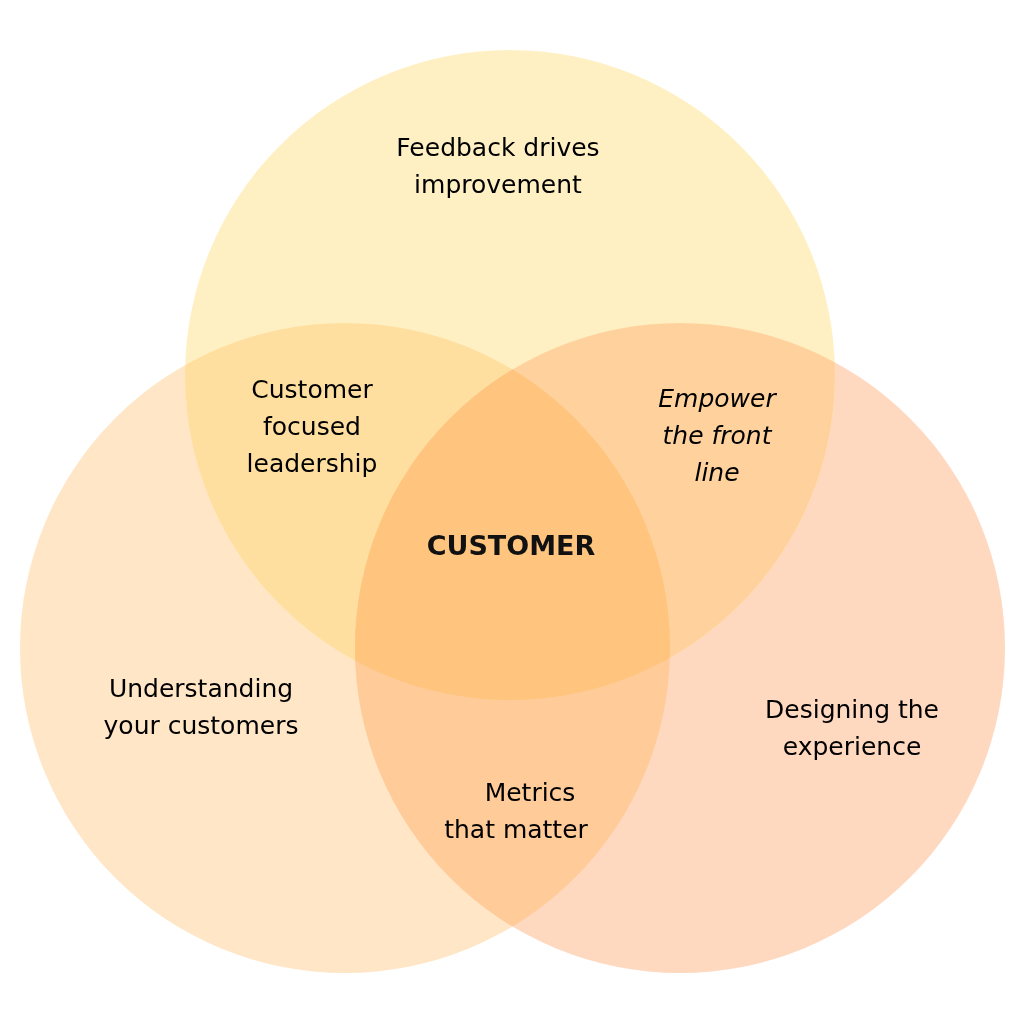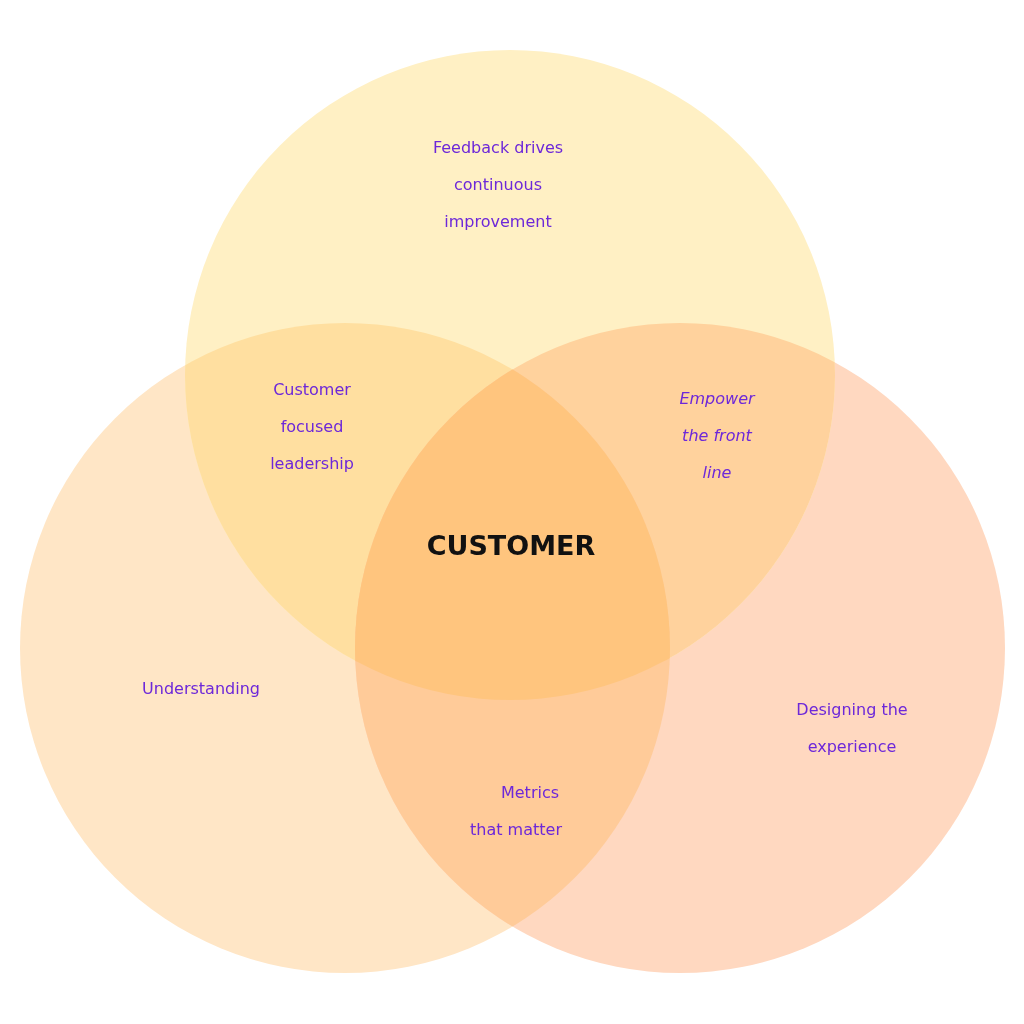--- a/index.html
+++ b/index.html
@@ -1,18 +1,18 @@
 <!DOCTYPE html>
 <html><head>
   <meta charset="utf-8">
   <style>
     html, body { margin: 0; padding: 0; background: #ffffff; }
     body { width: 1024px; height: 1024px; position: relative; overflow: hidden; font-family: "DejaVu Sans", sans-serif; }
     #venn { position: absolute; left: 0; top: 0; width: 1024px; height: 1024px; }
-    .label { position: absolute; text-align: center; color: #6d28d9; font-size: 16px; line-height: 37px; white-space: nowrap; transform: translateX(-50%); }
+    .label { position: absolute; text-align: center; color: #000000; font-size: 25px; line-height: 37px; white-space: nowrap; transform: translateX(-50%); }
     .label span { display: block; }
     .center-label { font-weight: bold; font-size: 27px; line-height: 45px; color: #111; }
   </style>
 </head>
 <body>
 
 <svg id="venn" viewBox="0 0 1024 1024" xmlns="http://www.w3.org/2000/svg">
   <defs>
     <clipPath id="clipTop">
         <circle cx="510" cy="375" r="325"></circle>
@@ -41,21 +41,20 @@
 
   <g clip-path="url(#clipLeft)">
     <g clip-path="url(#clipRight)">
       <circle cx="510" cy="375" r="325" fill="#FFC57E"></circle>
     </g>
   </g>
 </svg>
 
 <div class="label" style="left:498px; top:129px;">
   <span>Feedback drives</span>
-  <span>continuous</span>
   <span>improvement</span>
 </div>
 
 <div class="label" style="left:312px; top:371px;">
   <span>Customer</span>
   <span>focused</span>
   <span>leadership</span>
 </div>
 
 <div class="label" style="left:717px; top:380px;font-style:italic;">
@@ -63,20 +62,21 @@
   <span>the front</span>
   <span>line</span>
 </div>
 
 <div class="label center-label" style="left:511px; top:523px;">
   <span>CUSTOMER</span>
 </div>
 
 <div class="label" style="left:201px; top:670px;text-align:center;">
   <span>Understanding</span>
+  <span>your customers</span>
 </div>
 
 <div class="label" style="left:836px; top:691px;margin-left:16px;">
   <span>Designing the</span>
   <span>experience</span>
 </div>
 
 <div class="label" style="left:516px; top:746px;margin-top:28px;">
   <span style="padding-left:28px;">Metrics</span>
   <span>that matter</span>

